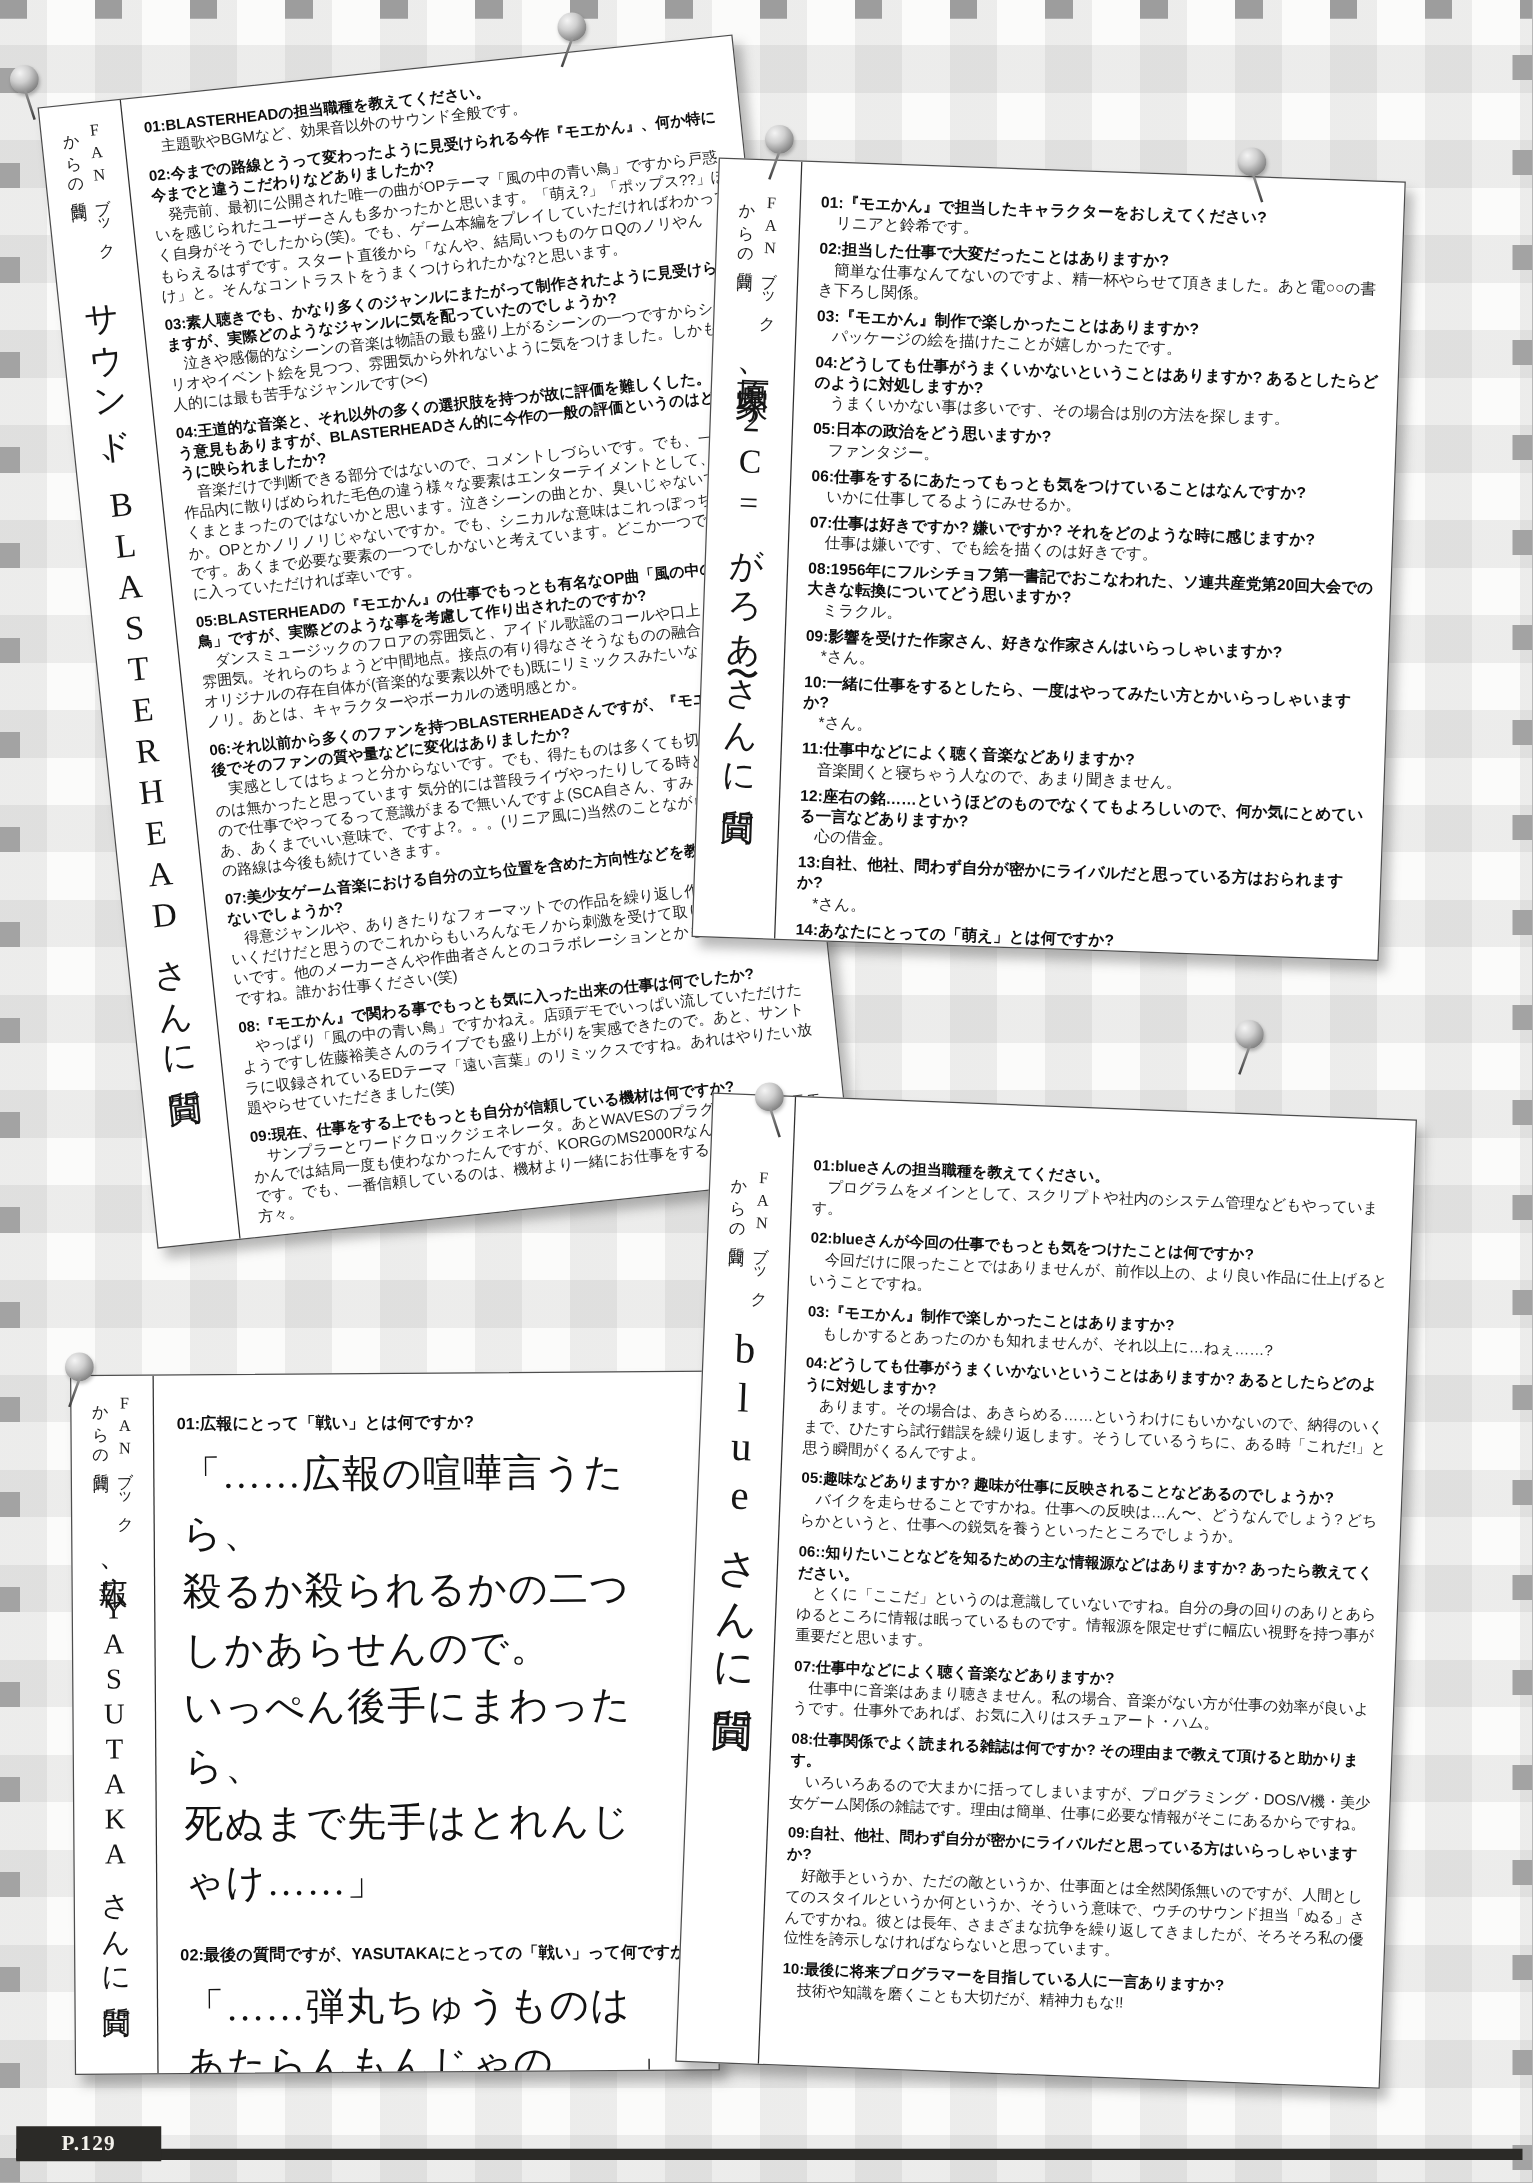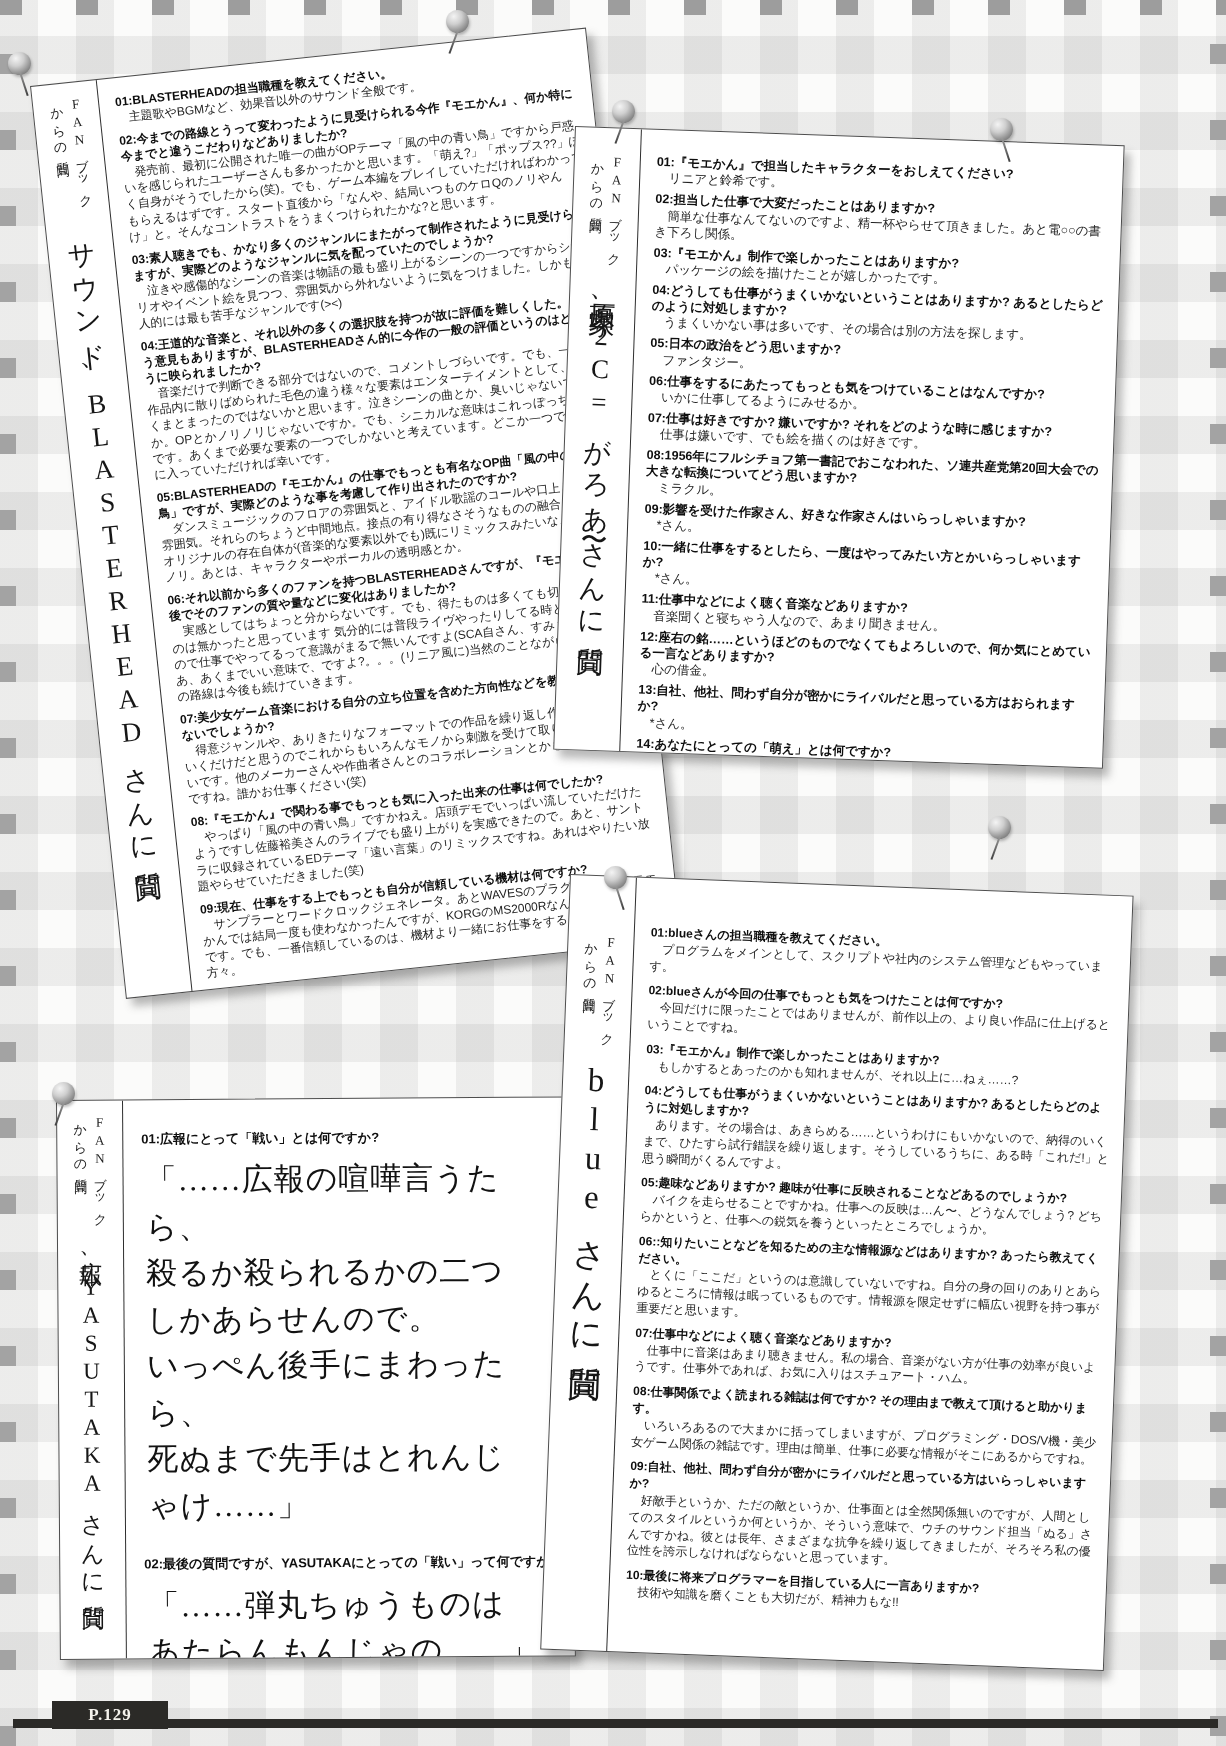--- a/index.html
+++ b/index.html
@@ -77,21 +77,21 @@
     box-shadow:1px 2px 3px rgba(0,0,0,0.25);}
   .pin::after{content:'';position:absolute;left:11px;top:20px;width:2px;height:25px;
     background:linear-gradient(#9a9a9a,#3f3f3f);transform-origin:top center;}
   .pin-r::after{transform:rotate(-18deg);}
   .pin-l::after{transform:rotate(20deg);}
 
   .footer-line{position:absolute;left:13px;top:1719px;width:1205px;height:9px;background:#2b2a27;z-index:4;}
   .footer-badge{
     position:absolute;left:13px;top:1701px;width:116px;height:28px;background:#2b2a27;z-index:5;
     display:flex;align-items:center;justify-content:center;
-    color:#f4f2ec;font-family:"Liberation Serif", serif;font-weight:700;font-size:17px;letter-spacing:1px;margin-left:39px;
+    color:#f4f2ec;font-family:"Liberation Serif", serif;font-weight:700;font-size:17px;letter-spacing:1px;
   }
 </style>
 </head>
 <body>
 
 <div class="page">
   <div class="edge edge-top"></div>
   <div class="edge edge-left"></div>
   <div class="edge edge-right"></div>
 

